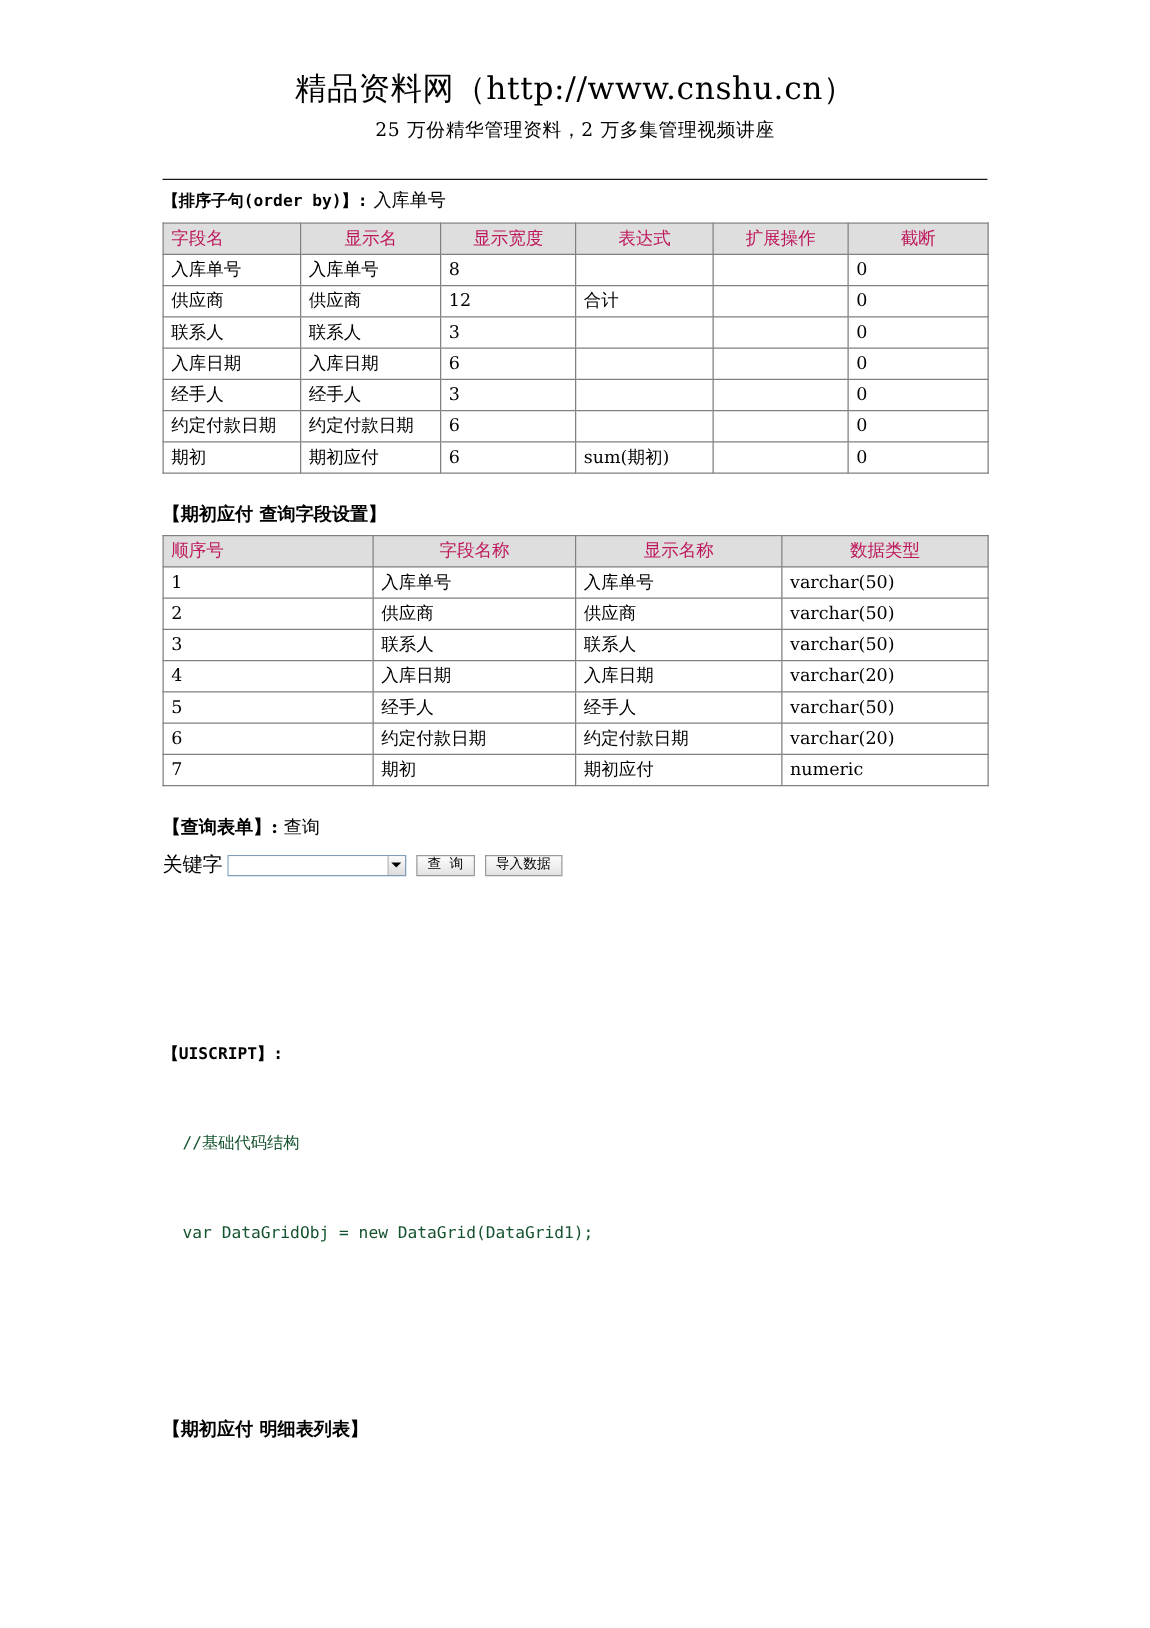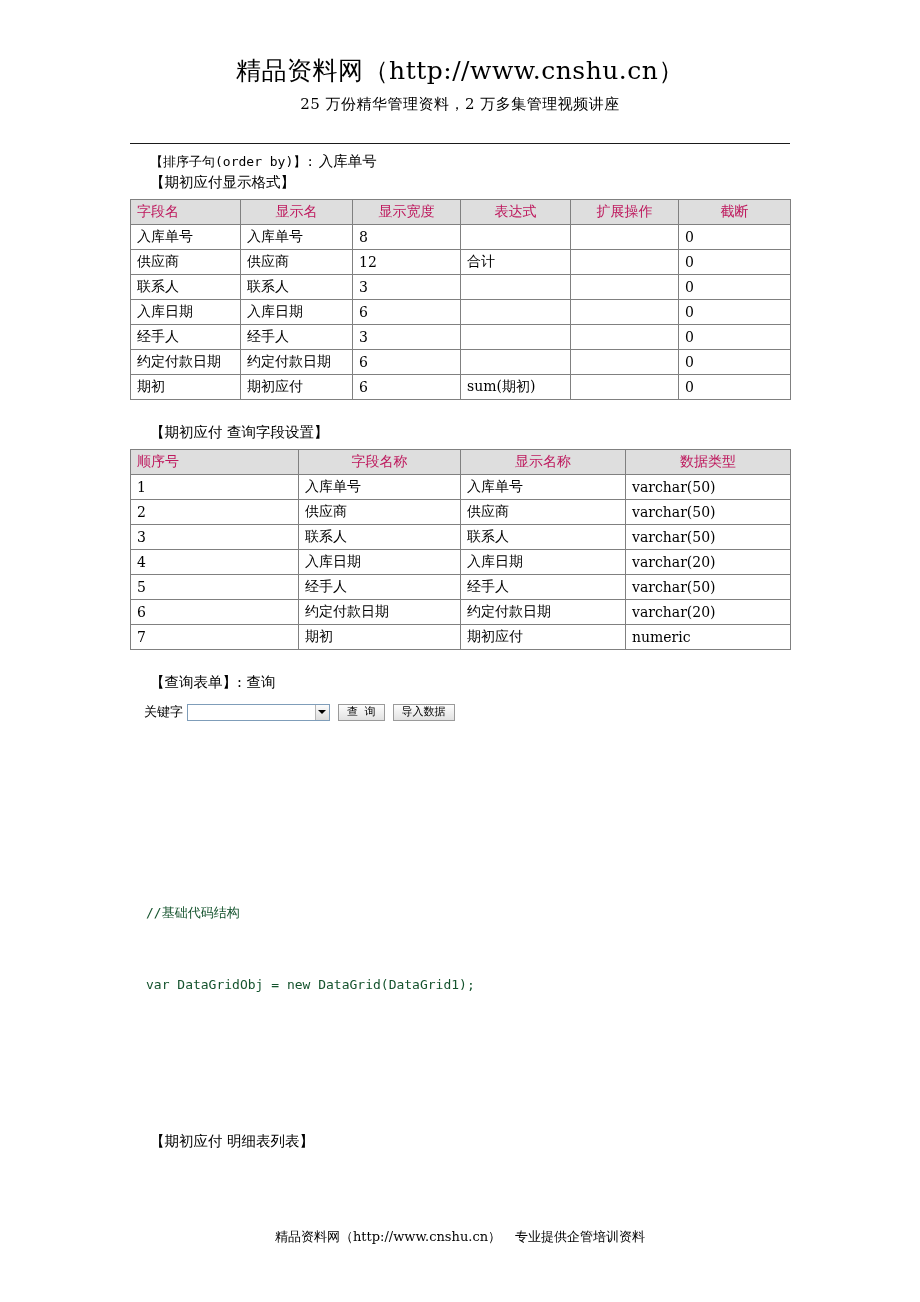--- a/index.html
+++ b/index.html
@@ -62,21 +62,21 @@
   }
   .mono {
     font-family: "DejaVu Sans Mono", monospace;
     font-size: 13px;
   }
   .sect-title {
     font-size: 14.5px;
     line-height: 21px;
     white-space: nowrap;
   }
-  .brk { font-weight: 400; margin-left: 20px; }
+  .brk { font-weight: 700; }
 
   
   table.doc {
     border-collapse: collapse;
     table-layout: fixed;
     width: 660px;
     background: #ffffff;
   }
   table.doc td, table.doc th {
     border: 1px solid #808080;
@@ -120,25 +120,24 @@
 
   
   .form-row {
     display: flex;
     align-items: center;
     height: 18px;
     margin-top: 10px;
   }
   .form-label {
     font-family: Liberation Serif, serif;
-    font-size: 13px;
+    font-size: 16px;
     color: #000;
     margin-right: 4px;
     white-space: nowrap;
-    margin-left: 14px;
   }
   .combo {
     display: flex;
     width: 143px;
     height: 17px;
     border: 1px solid #7f9db9;
     background: #ffffff;
     box-sizing: border-box;
     align-items: stretch;
   }
@@ -222,21 +221,20 @@
 
   <div class="content">
 
     <div class="hrule"></div>
 
     <div class="line">
       <span class="mono brk">【排序子句(order by)】:</span>
       <span>入库单号</span>
     </div>
 
-    <div class="sect-title brk">【期初应付显示格式】</div>
 
     <div class="gap-sm"></div>
 
     <table class="doc t1">
       <colgroup>
         <col class="c1">
           <col class="c2">
           <col class="c3">
           <col class="c4">
           <col class="c5">
@@ -393,29 +391,27 @@
         <span class="combo-btn">
           <span class="tri-down"></span>
         </span>
       </span>
       <span class="btn">查 询</span>
       <span class="btn">导入数据</span>
     </div>
 
     <div style="height:132px"></div>
 
+    <div class="code-title brk">【UISCRIPT】:</div>
 
     <div class="code-block">
       <div class="indent1">//基础代码结构</div>
       <div class="indent1">var DataGridObj = new DataGrid(DataGrid1);</div>
     </div>
 
     <div style="height:86px"></div>
 
     <div class="sect-title brk">【期初应付 明细表列表】</div>
 
   </div>
 
-  <div class="footer">
-    <span>精品资料网（http://www.cnshu.cn）</span><span class="fsep"></span><span>专业提供企管培训资料</span>
-  </div>
 
 </div>
 
 </body></html>

